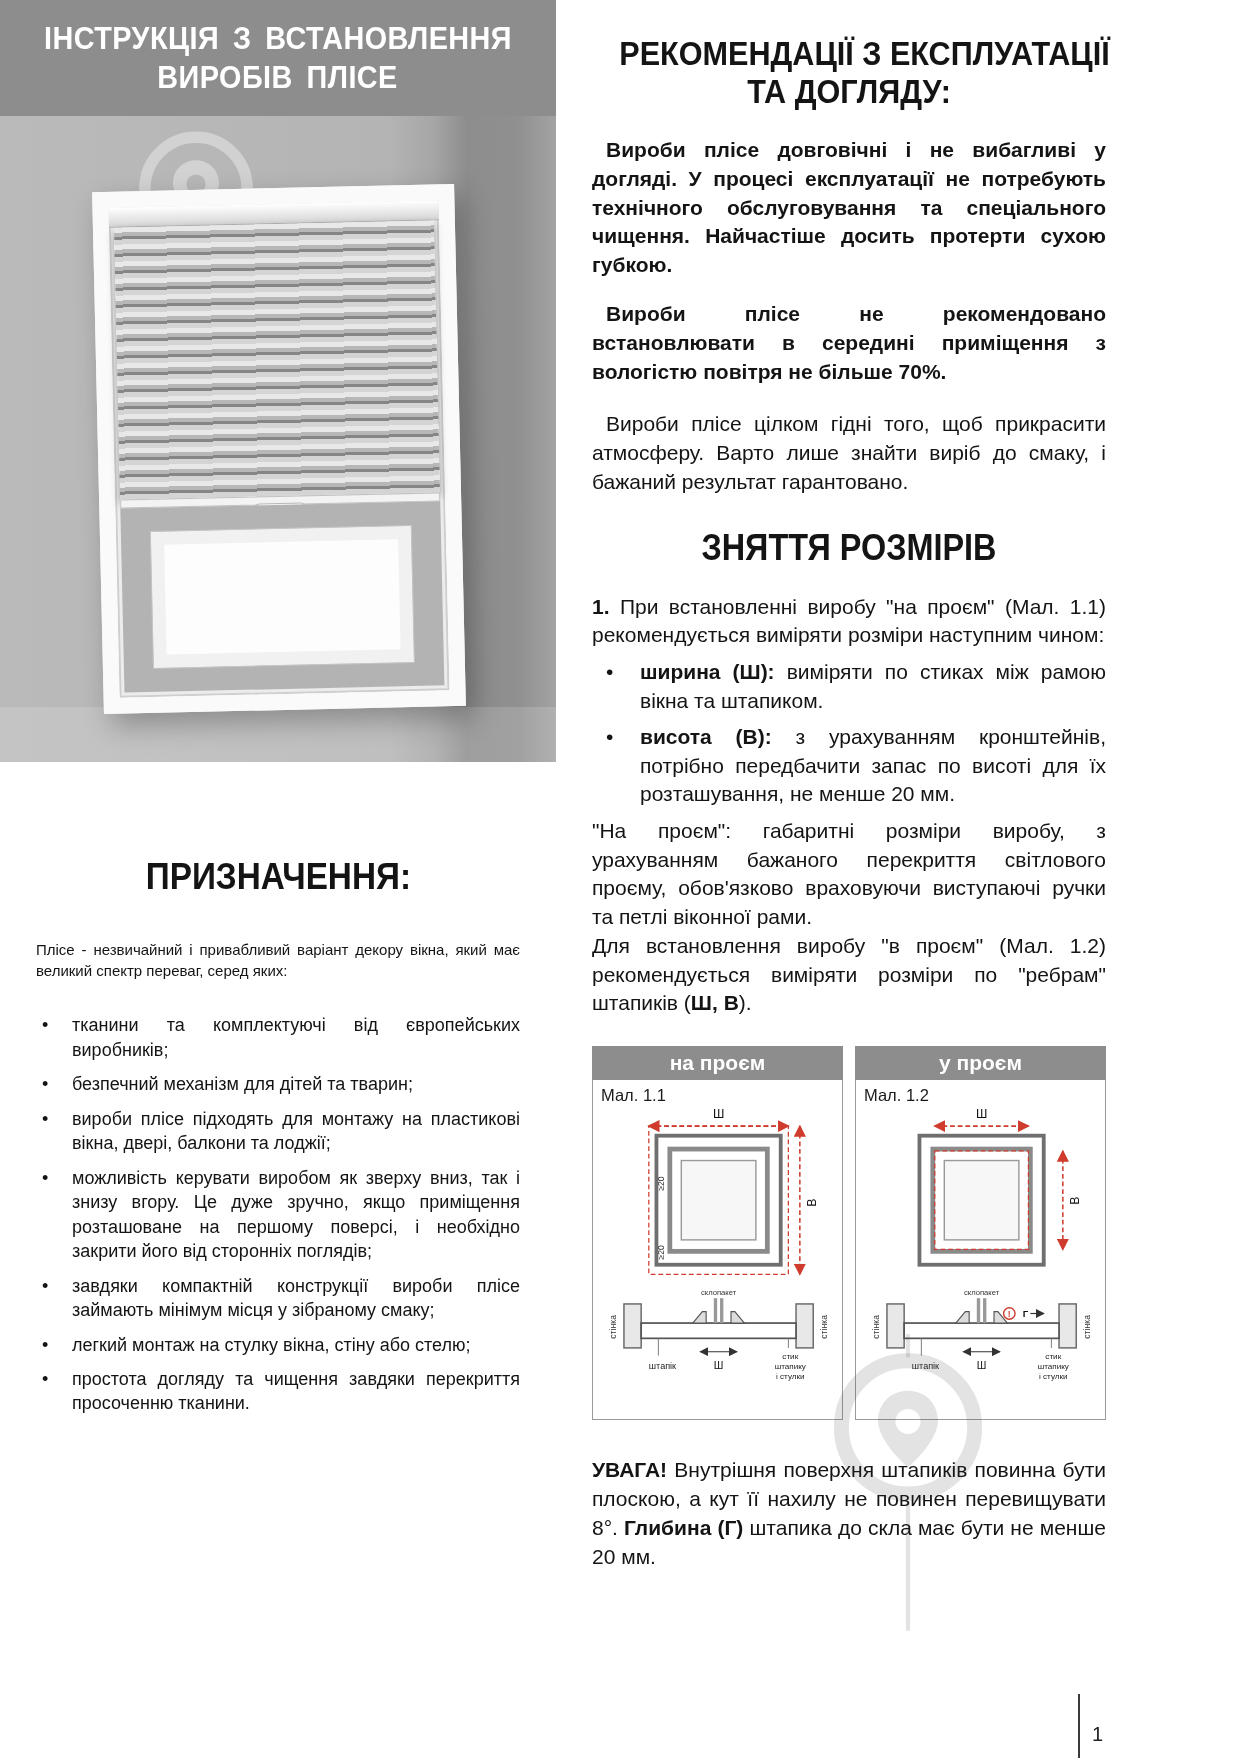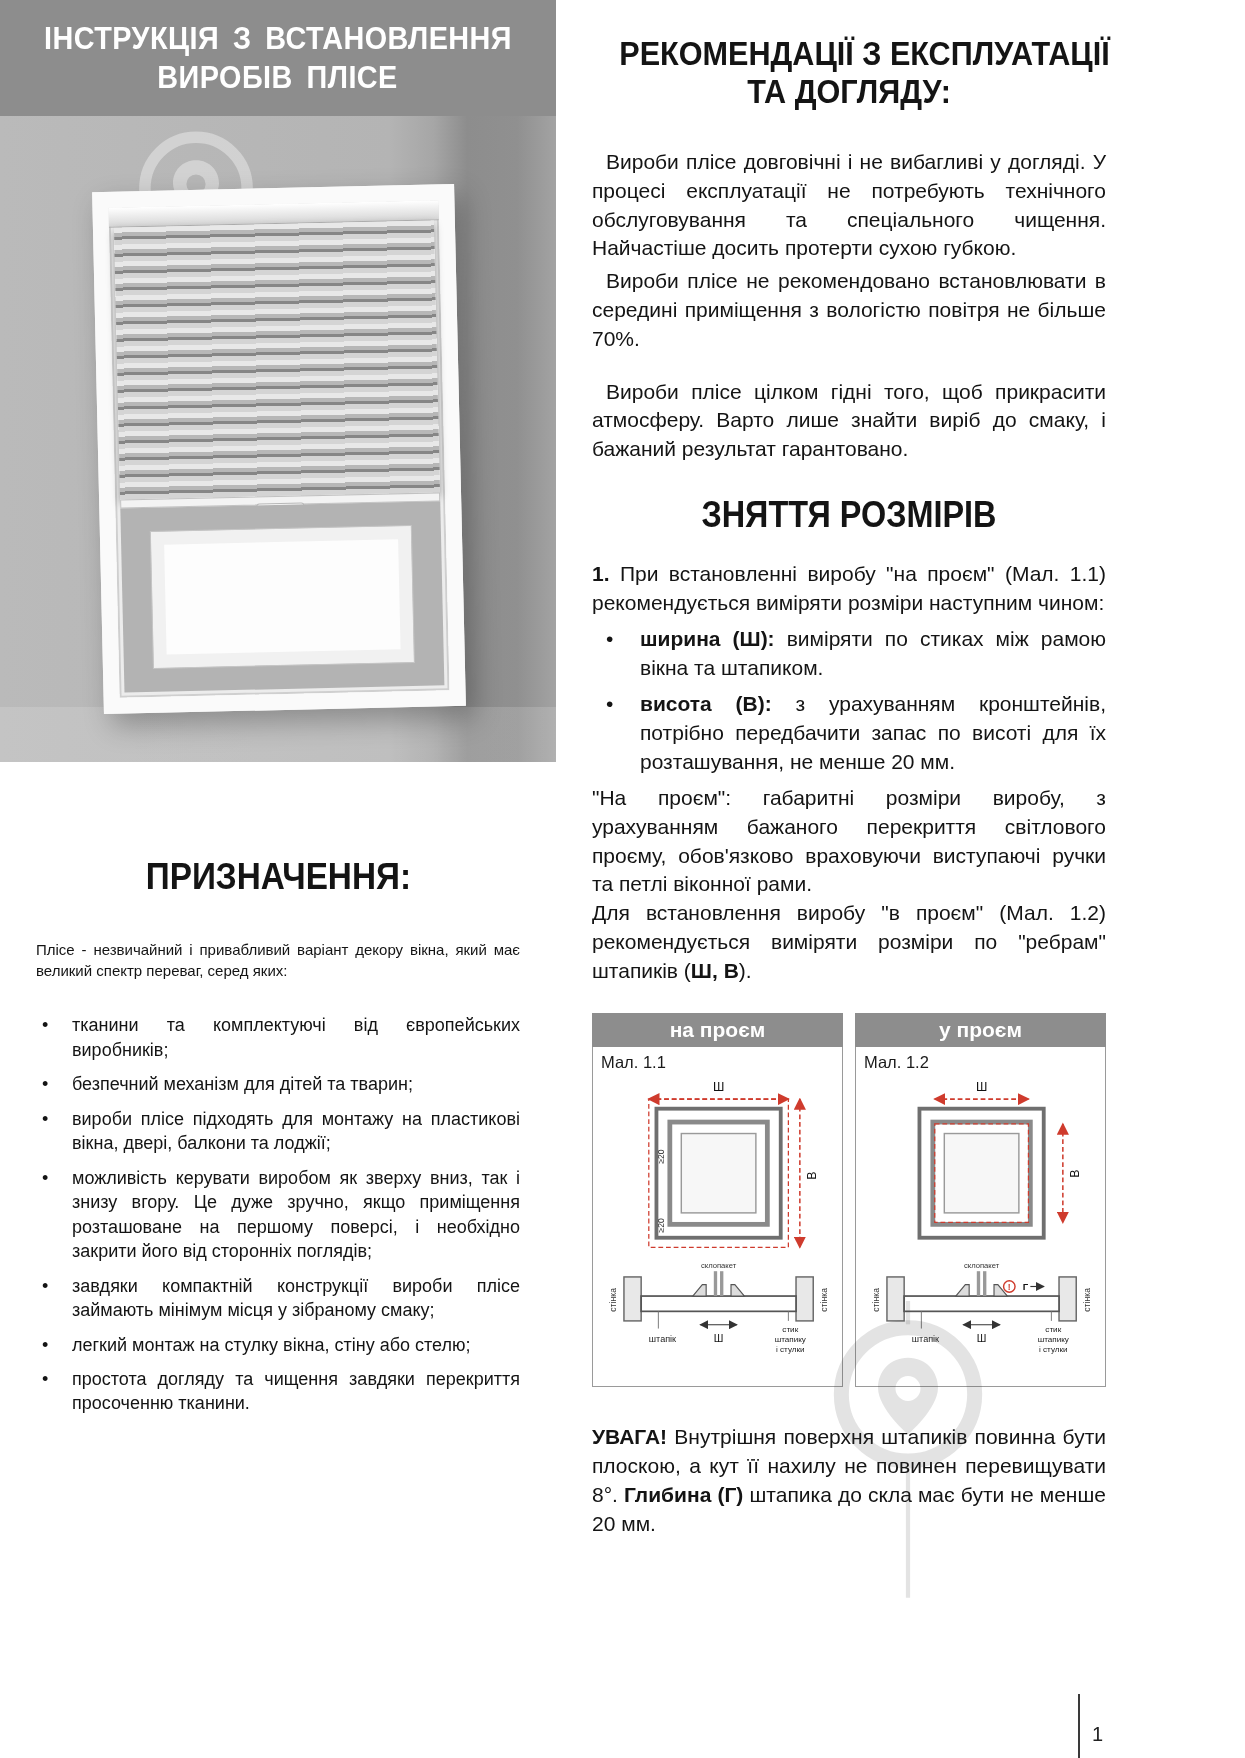--- a/index.html
+++ b/index.html
@@ -40,33 +40,33 @@
   .purpose .intro { margin-top:42px; font-size:15px; line-height:1.38; text-align:justify; }
   .purpose ul { margin-top:32px; list-style:none; }
   .purpose li { position:relative; padding-left:36px; margin-bottom:10px; font-size:18px; line-height:1.36; text-align:justify; }
   .purpose li::before { content:"•"; position:absolute; left:6px; top:0; }
 
   
   .col-right { position:absolute; left:592px; top:0; width:514px; }
   .h1 { margin-top:34px; text-align:center; font-size:34px; font-weight:800; line-height:1.12; }
   .h2 { margin-top:30px; text-align:center; font-size:36px; font-weight:800; }
   p.body { font-size:21px; line-height:1.37; text-align:justify; }
-  .mt26 { margin-top:38px; } .mt12 { margin-top:4px; } .mt24 { margin-top:24px; }
+  .mt26 { margin-top:26px;font-weight:bold; } .mt12 { margin-top:20px;font-weight:bold; } .mt24 { margin-top:24px; }
   .indent { text-indent:14px; }
 
   .rlist { list-style:none; margin-top:8px; }
   .rlist li { position:relative; padding-left:48px; margin-bottom:8px; font-size:21px; line-height:1.36; text-align:justify; }
   .rlist li::before { content:"•"; position:absolute; left:14px; top:0; }
 
   .diagrams { display:flex; gap:12px; margin-top:28px; position:relative; }
   .diag { flex:1; min-width:0; }
   .diag-header { height:34px; background:#8d8d8d; color:#fff; font-weight:700; font-size:21px;
                  display:flex; align-items:center; justify-content:center; }
   .diag-body { border:1px solid #9a9a9a; border-top:none; height:340px; padding:6px 2px 0 8px; background:#fff; }
-  .fig-label { font-size:16.5px; color:#1a1a1a; margin-bottom:8px; }
+  .fig-label { font-size:16.5px; color:#1a1a1a; margin-bottom:2px; }
   .diag svg { width:100%; height:auto; display:block; }
 
   .attention { margin-top:36px; font-size:21px; line-height:1.38; text-align:justify; }
 
   .page-footer { position:absolute; right:142px; bottom:0; height:64px; border-left:2px solid #3a3a3a;
                  display:flex; align-items:flex-end; padding:0 0 12px 12px; font-size:20px; color:#222; }
 </style>
 </head>
 <body>
 

